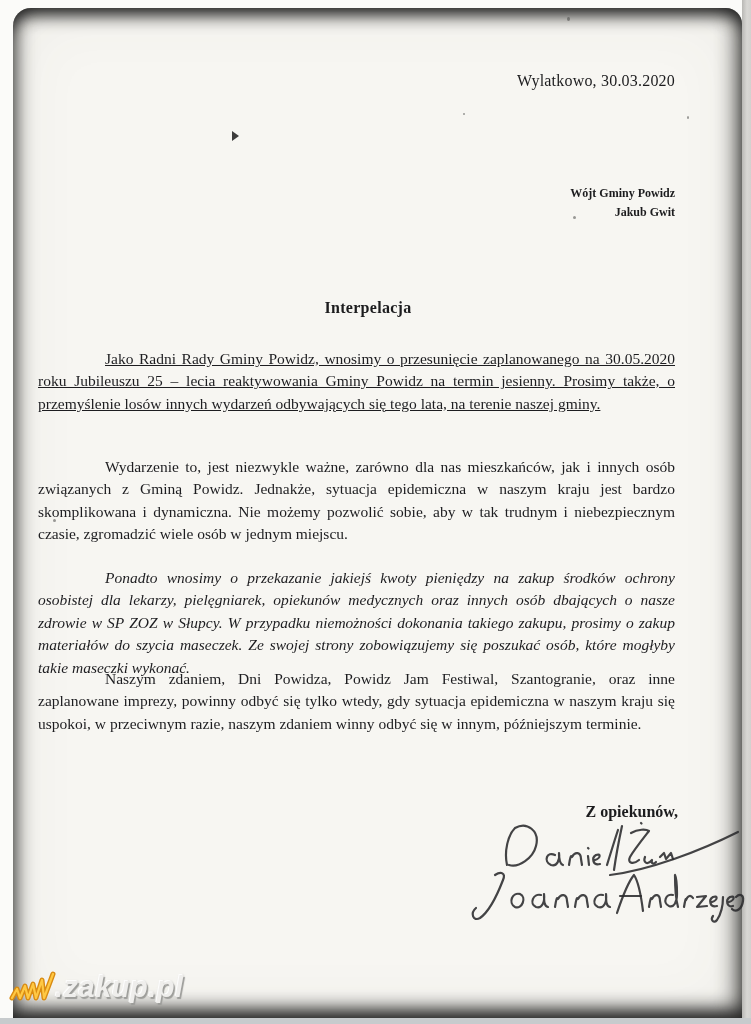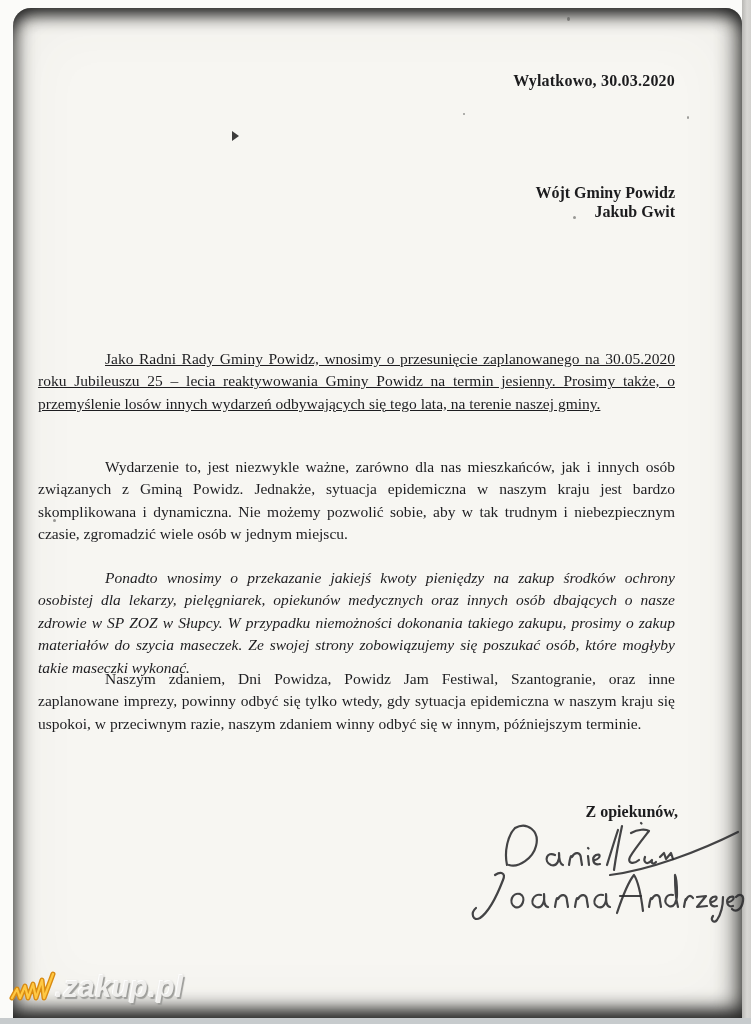--- a/index.html
+++ b/index.html
@@ -22,25 +22,25 @@
     box-shadow:
       inset 0 16px 16px -8px rgba(20,20,20,0.9),
       inset 18px 0 18px -12px rgba(40,40,40,0.55),
       inset -18px 0 20px -10px rgba(45,45,43,0.65),
       inset 0 -18px 18px -8px rgba(10,10,10,0.9),
       inset 0 0 70px rgba(90,80,65,0.07);
   }
   .content { position:absolute; inset:0; z-index:2; }
   .date-line {
     position:absolute; top:72px; right:76px;
-    font-weight:bold; font-size:16px; letter-spacing:0.2px;
+    font-weight:normal; font-size:16px; letter-spacing:0.2px;
   }
   .addressee {
     position:absolute; top:184px; right:76px;
-    text-align:right; font-weight:bold; font-size:16px; line-height:18.5px;
+    text-align:right; font-weight:bold; font-size:12px; line-height:18.5px;
   }
   .doc-title {
     position:absolute; top:299px; left:38px; width:660px;
     text-align:center; font-weight:bold; font-size:16px; letter-spacing:0.3px;
   }
   .para {
     position:absolute; left:38px; width:637px;
     font-size:15.5px; line-height:22.4px;
     text-align:justify; text-indent:67px;
     color:#1d1d20;
@@ -88,20 +88,21 @@
 
   <div class="content">
 
     <div class="date-line">Wylatkowo, 30.03.2020</div>
 
     <div class="addressee">
       <div>Wójt Gminy Powidz</div>
       <div>Jakub Gwit</div>
     </div>
 
+    <div class="doc-title">Interpelacja</div>
 
     <p class="para p1">Jako Radni Rady Gminy Powidz, wnosimy o przesunięcie zaplanowanego na 30.05.2020 roku Jubileuszu 25 – lecia reaktywowania Gminy Powidz na termin jesienny. Prosimy także, o przemyślenie losów innych wydarzeń odbywających się tego lata, na terenie naszej gminy.</p>
     <p class="para p2">Wydarzenie to, jest niezwykle ważne, zarówno dla nas mieszkańców, jak i innych osób związanych z Gminą Powidz. Jednakże, sytuacja epidemiczna w naszym kraju jest bardzo skomplikowana i dynamiczna. Nie możemy pozwolić sobie, aby w tak trudnym i niebezpiecznym czasie, zgromadzić wiele osób w jednym miejscu.</p>
     <p class="para p3">Ponadto wnosimy o przekazanie jakiejś kwoty pieniędzy na zakup środków ochrony osobistej dla lekarzy, pielęgniarek, opiekunów medycznych oraz innych osób dbających o nasze zdrowie w SP ZOZ w Słupcy. W przypadku niemożności dokonania takiego zakupu, prosimy o zakup materiałów do szycia maseczek. Ze swojej strony zobowiązujemy się poszukać osób, które mogłyby takie maseczki wykonać.</p>
     <p class="para p4">Naszym zdaniem, Dni Powidza, Powidz Jam Festiwal, Szantogranie, oraz inne zaplanowane imprezy, powinny odbyć się tylko wtedy, gdy sytuacja epidemiczna w naszym kraju się uspokoi, w przeciwnym razie, naszym zdaniem winny odbyć się w innym, późniejszym terminie.</p>
 
     <div class="closing">Z opiekunów,</div>
 
     <svg id="sig1" class="sig" width="285" height="72" viewBox="0 0 285 72" role="img" aria-label="Daniel Żur">
       <path d="M 42 52 C 39 38, 43 22, 50 15 C 62 8, 75 18, 71 33 C 68 45, 54 55, 44 52"></path>

